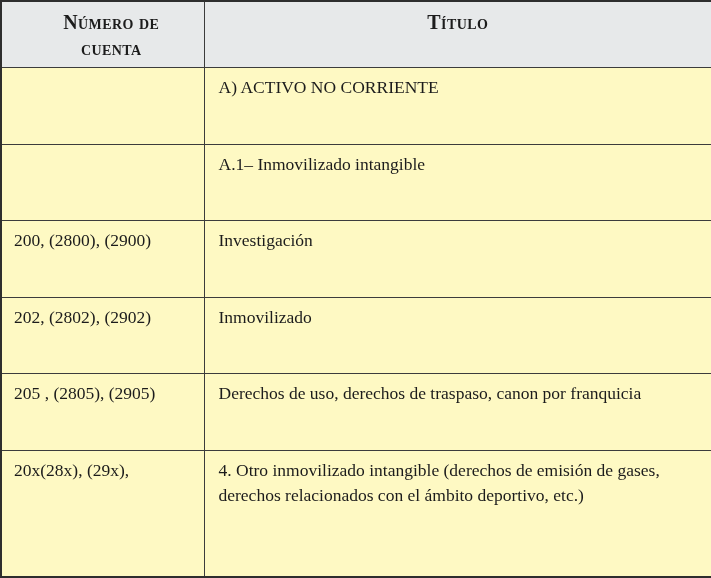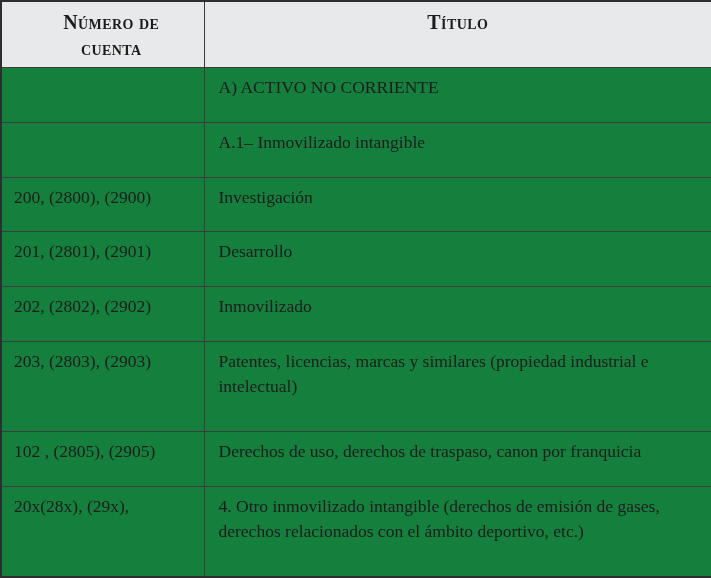--- a/index.html
+++ b/index.html
@@ -40,21 +40,21 @@
   }
   .account-table thead th.h-account {
     padding-left: 31px;
     padding-right: 14px;
   }
   .account-table tbody td {
     font-size: 17.5px;
     line-height: 25px;
     padding: 7px 10px 6px 12px;
     text-align: left;
-    background: #15803d;
+    background: #fef9c3;
   }
   .account-table tbody td.col-title {
     padding-left: 14px;
     padding-right: 16px;
   }
 </style>
 </head>
 <body>
 
 <table class="account-table">
@@ -75,33 +75,25 @@
       </tr>
       <tr>
         <td class="col-account"></td>
         <td class="col-title">A.1– Inmovilizado intangible</td>
       </tr>
       <tr>
         <td class="col-account">200, (2800), (2900)</td>
         <td class="col-title">Investigación</td>
       </tr>
       <tr>
-        <td class="col-account">201, (2801), (2901)</td>
-        <td class="col-title">Desarrollo</td>
-      </tr>
-      <tr>
         <td class="col-account">202, (2802), (2902)</td>
         <td class="col-title">Inmovilizado</td>
       </tr>
       <tr>
-        <td class="col-account">203, (2803), (2903)</td>
-        <td class="col-title">Patentes, licencias, marcas y similares (propiedad industrial e intelectual)</td>
-      </tr>
-      <tr>
-        <td class="col-account">102 , (2805), (2905)</td>
+        <td class="col-account">205 , (2805), (2905)</td>
         <td class="col-title">Derechos de uso, derechos de traspaso, canon por franquicia</td>
       </tr>
       <tr>
         <td class="col-account">20x(28x), (29x),</td>
         <td class="col-title">4. Otro inmovilizado intangible (derechos de emisión de gases, derechos relacionados con el ámbito deportivo, etc.)</td>
       </tr>
     </tbody>
 </table>
 
 </body></html>

